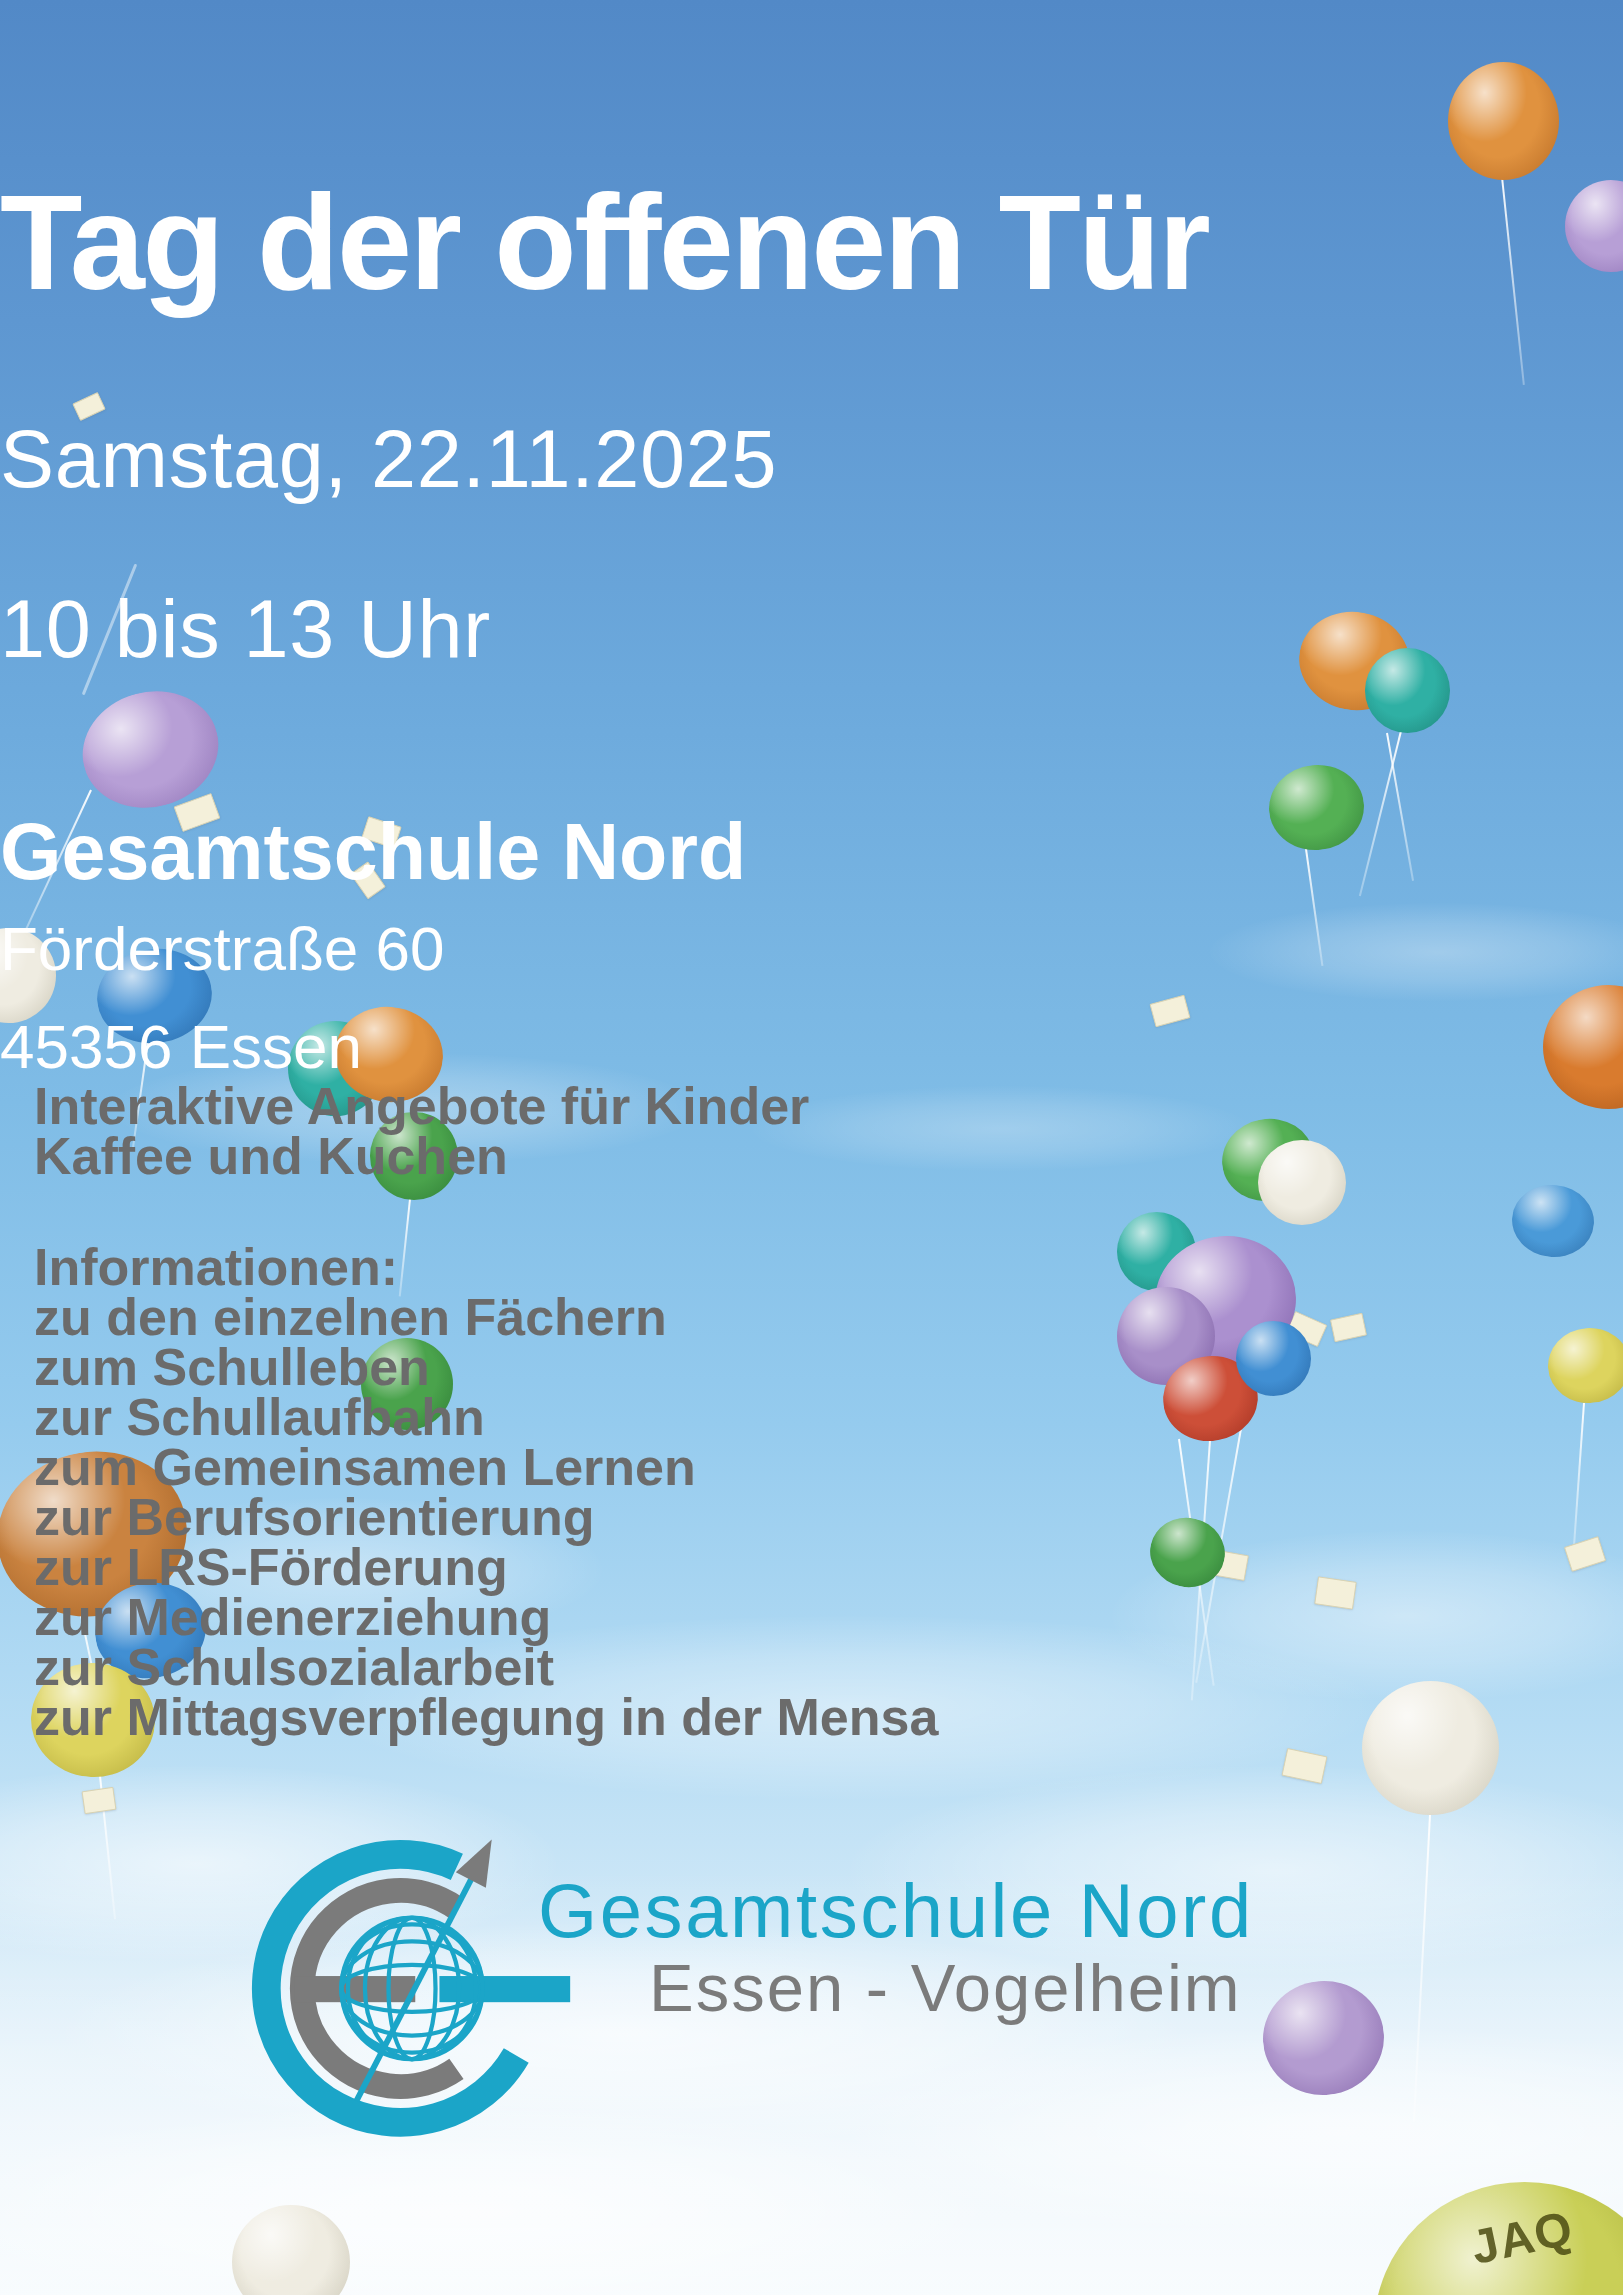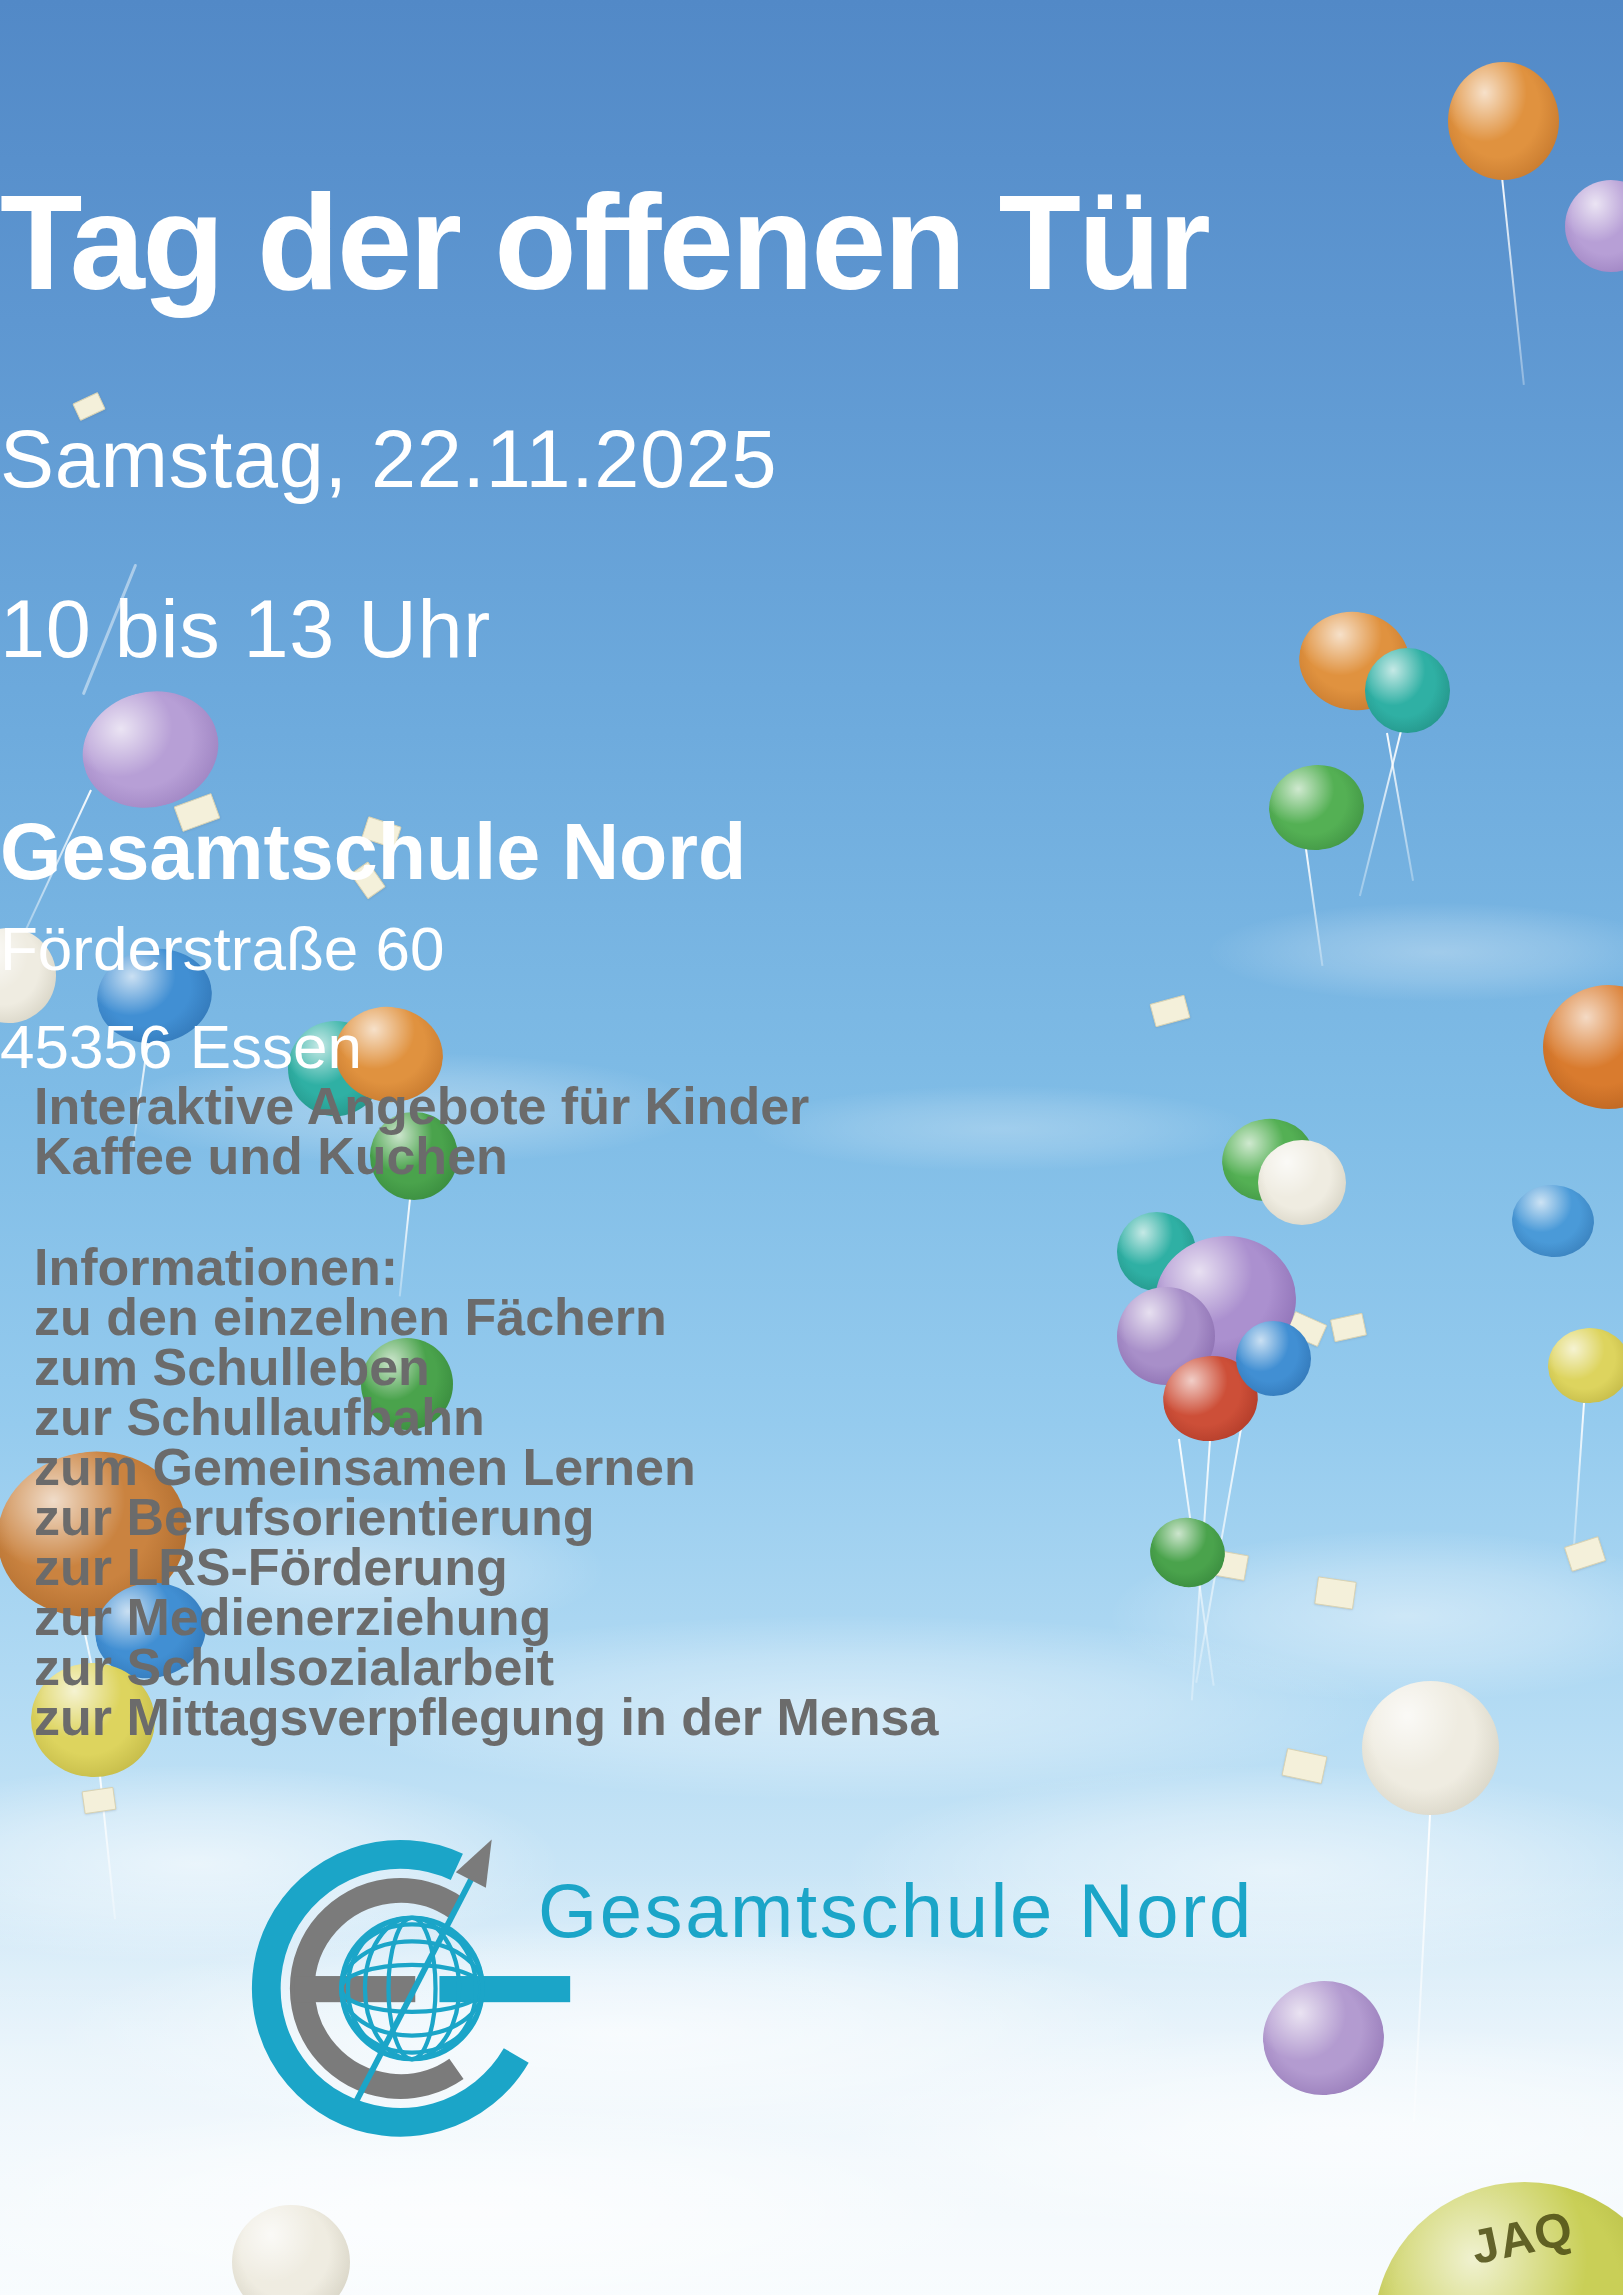--- a/index.html
+++ b/index.html
@@ -204,15 +204,16 @@
       <ellipse cx="630" cy="3040" rx="108" ry="98"></ellipse>
       <ellipse cx="630" cy="3040" rx="36" ry="108"></ellipse>
       <ellipse cx="630" cy="3040" rx="72" ry="108"></ellipse>
       <ellipse cx="630" cy="3040" rx="98" ry="108"></ellipse>
     </g>
 
     <line x1="545" y1="3212" x2="723" y2="2868" stroke="#1ba5c8" stroke-width="9"></line>
     <polygon points="752,2812 697,2862 743,2886" fill="#7b7b7b"></polygon>
   </svg>
   <div class="logo-school">Gesamtschule Nord</div>
+  <div class="logo-district">Essen - Vogelheim</div>
 
 </div>
 
 
 </body></html>

